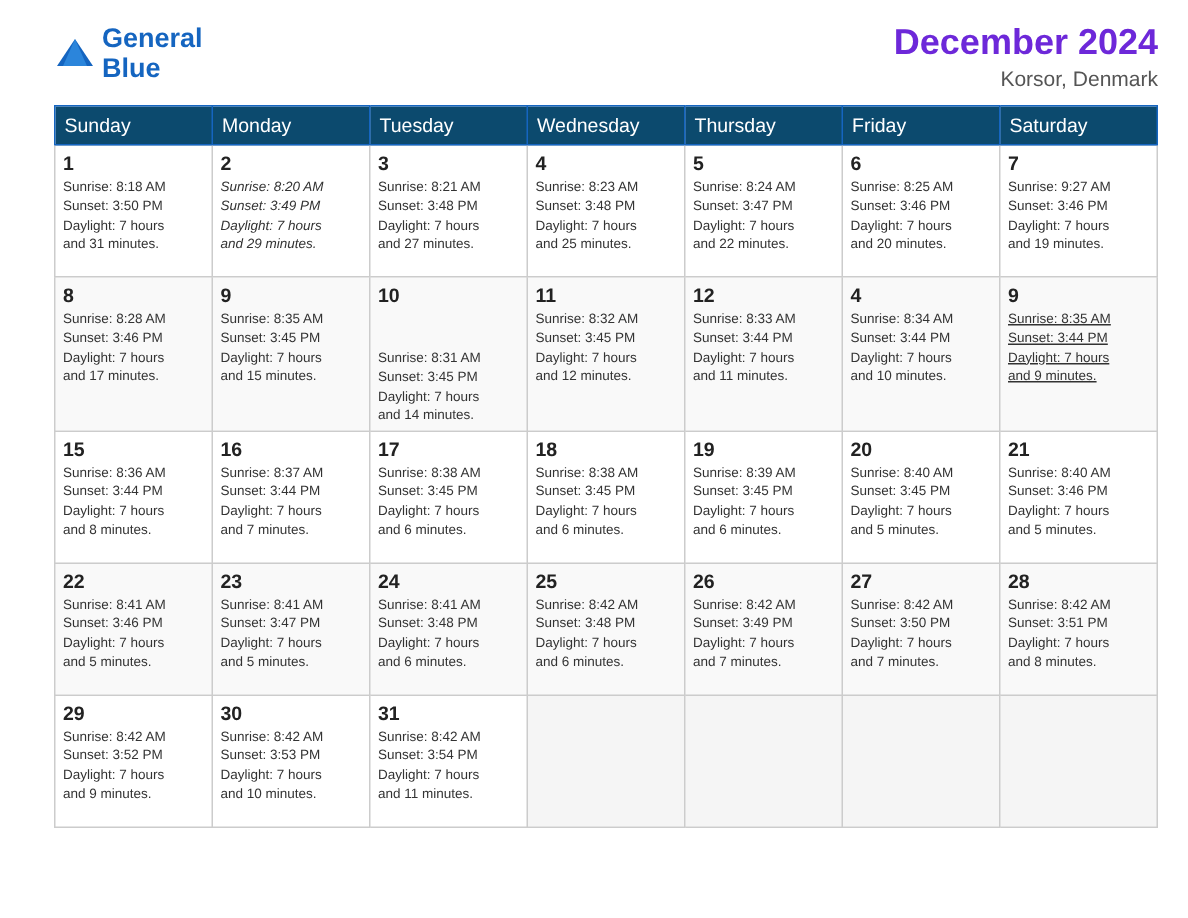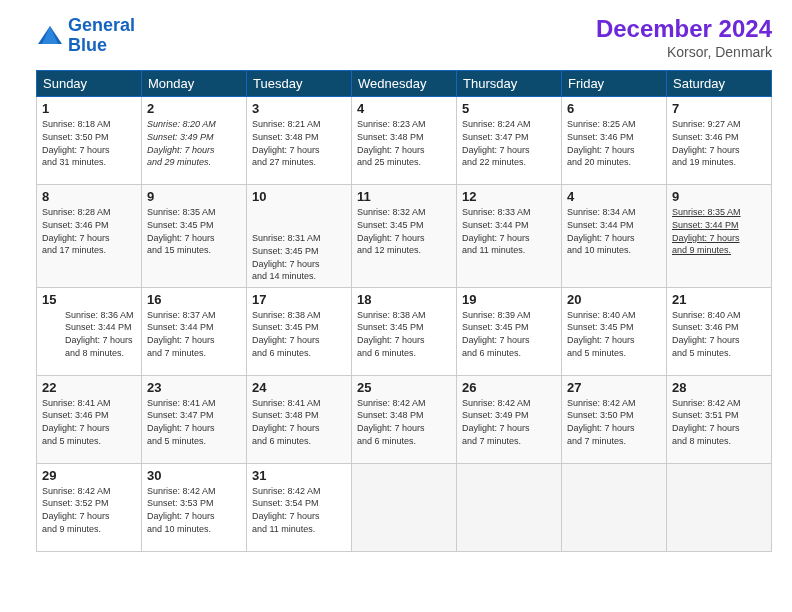--- a/index.html
+++ b/index.html
@@ -233,21 +233,21 @@
             <span class="day-num">9</span>
             <div class="day-info" style="white-space: pre-line; text-decoration: underline;">Sunrise: 8:35 AM
 Sunset: 3:44 PM
 Daylight: 7 hours
 and 9 minutes.</div>
           </td>
         </tr>
         <tr>
           <td>
             <span class="day-num">15</span>
-            <div class="day-info" style="white-space: pre-line; margin-left: 23px;">Sunrise: 8:36 AM
+            <div class="day-info" style="white-space: pre-line;">Sunrise: 8:36 AM
 Sunset: 3:44 PM
 Daylight: 7 hours
 and 8 minutes.</div>
           </td>
           <td>
             <span class="day-num">16</span>
             <div class="day-info" style="white-space: pre-line;">Sunrise: 8:37 AM
 Sunset: 3:44 PM
 Daylight: 7 hours
 and 7 minutes.</div>

